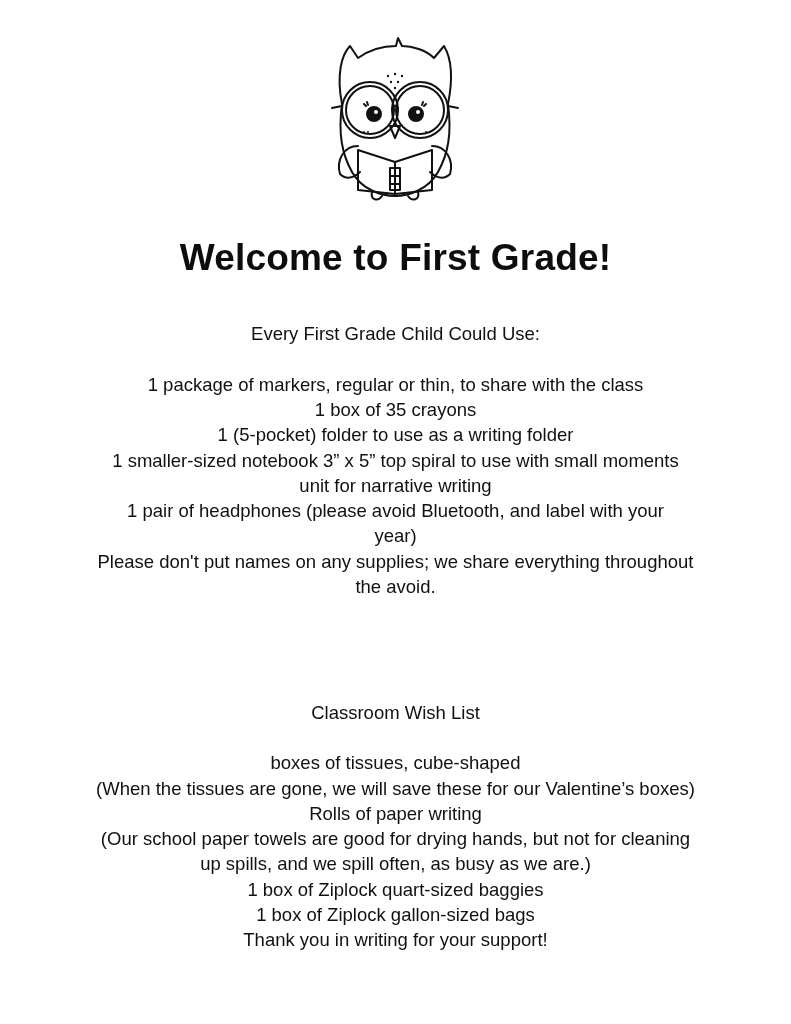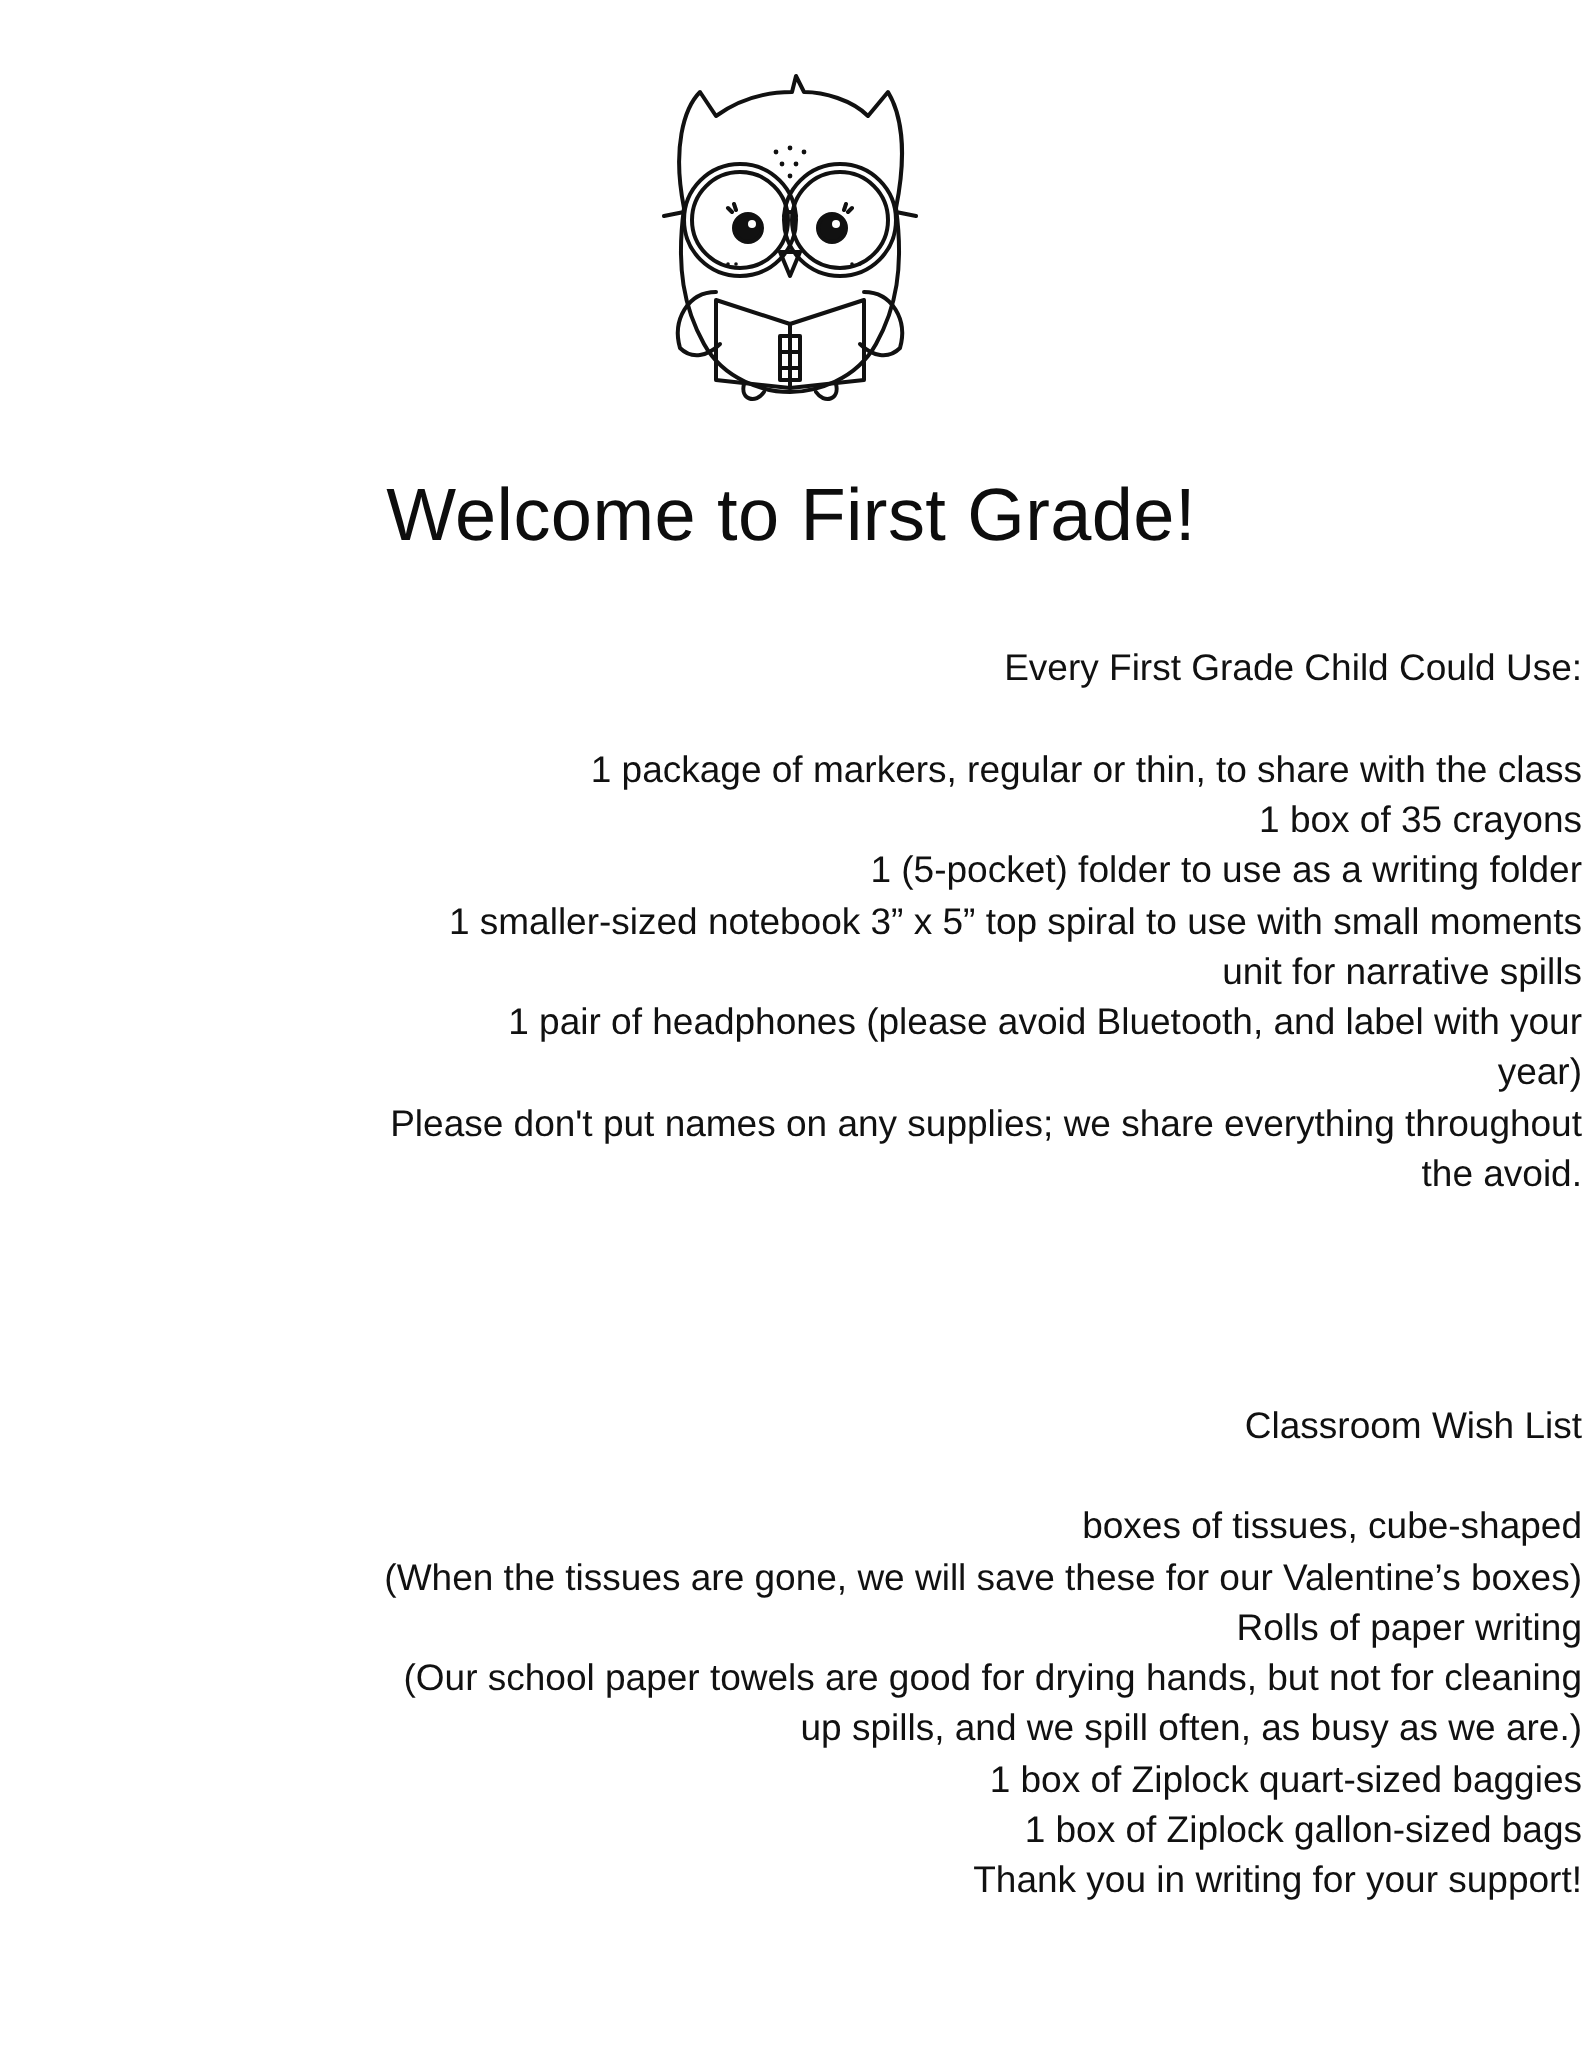--- a/index.html
+++ b/index.html
@@ -1,21 +1,21 @@
 <!DOCTYPE html>
 <html><head>
 <meta charset="utf-8">
 <style>
   html, body { margin:0; padding:0; background:#ffffff; }
   body { width:791px; height:1024px; position:relative; overflow:hidden;
          font-family:"Liberation Sans", "DejaVu Sans", sans-serif; color:#111; }
   .owl { position:absolute; left:328px; top:34px; width:134px; height:170px; }
   .title { position:absolute; left:0; width:791px; top:232px; text-align:center;
-           font-size:37px; line-height:52px; color:#0d0d0d; letter-spacing:0.2px; }
-  .line { position:absolute; left:0; width:791px; text-align:right;
+           font-size:37px; line-height:52px; color:#0d0d0d; letter-spacing:0.2px;font-weight:bold; }
+  .line { position:absolute; left:0; width:791px; text-align:center;
           font-size:18.5px; line-height:25px; color:#111; white-space:nowrap; }
 </style>
 </head>
 <body>
 
 <div class="owl">
   <svg width="134" height="170" viewBox="0 0 134 170" fill="none" stroke="#111" stroke-width="2" stroke-linejoin="round" stroke-linecap="round">
 
     <path d="M14 70 C8 40 14 20 22 12 L30 24 C44 14 58 12 68 12 L70 4 L74 12 C84 12 98 16 106 24 L116 12 C122 22 126 40 120 70"></path>
     <path d="M14 70 C10 100 14 120 24 138 C34 156 54 162 67 162 C80 162 100 156 110 138 C120 120 124 100 120 70"></path>
@@ -61,21 +61,21 @@
 </div>
 
 <div class="title">Welcome to First Grade!</div>
 
 <div>
   <div class="line" style="top:321px">Every First Grade Child Could Use:</div>
   <div class="line" style="top:372px">1 package of markers, regular or thin, to share with the class</div>
   <div class="line" style="top:397px">1 box of 35 crayons</div>
   <div class="line" style="top:422px">1 (5-pocket) folder to use as a writing folder</div>
   <div class="line" style="top:448px">1 smaller-sized notebook 3” x 5” top spiral to use with small moments</div>
-  <div class="line" style="top:473px">unit for narrative spills</div>
+  <div class="line" style="top:473px">unit for narrative writing</div>
   <div class="line" style="top:498px">1 pair of headphones (please avoid Bluetooth, and label with your</div>
   <div class="line" style="top:523px">year)</div>
   <div class="line" style="top:549px">Please don't put names on any supplies; we share everything throughout</div>
   <div class="line" style="top:574px">the avoid.</div>
 </div>
 
 <div>
   <div class="line" style="top:700px">Classroom Wish List</div>
   <div class="line" style="top:750px">boxes of tissues, cube-shaped</div>
   <div class="line" style="top:776px">(When the tissues are gone, we will save these for our Valentine’s boxes)</div>

